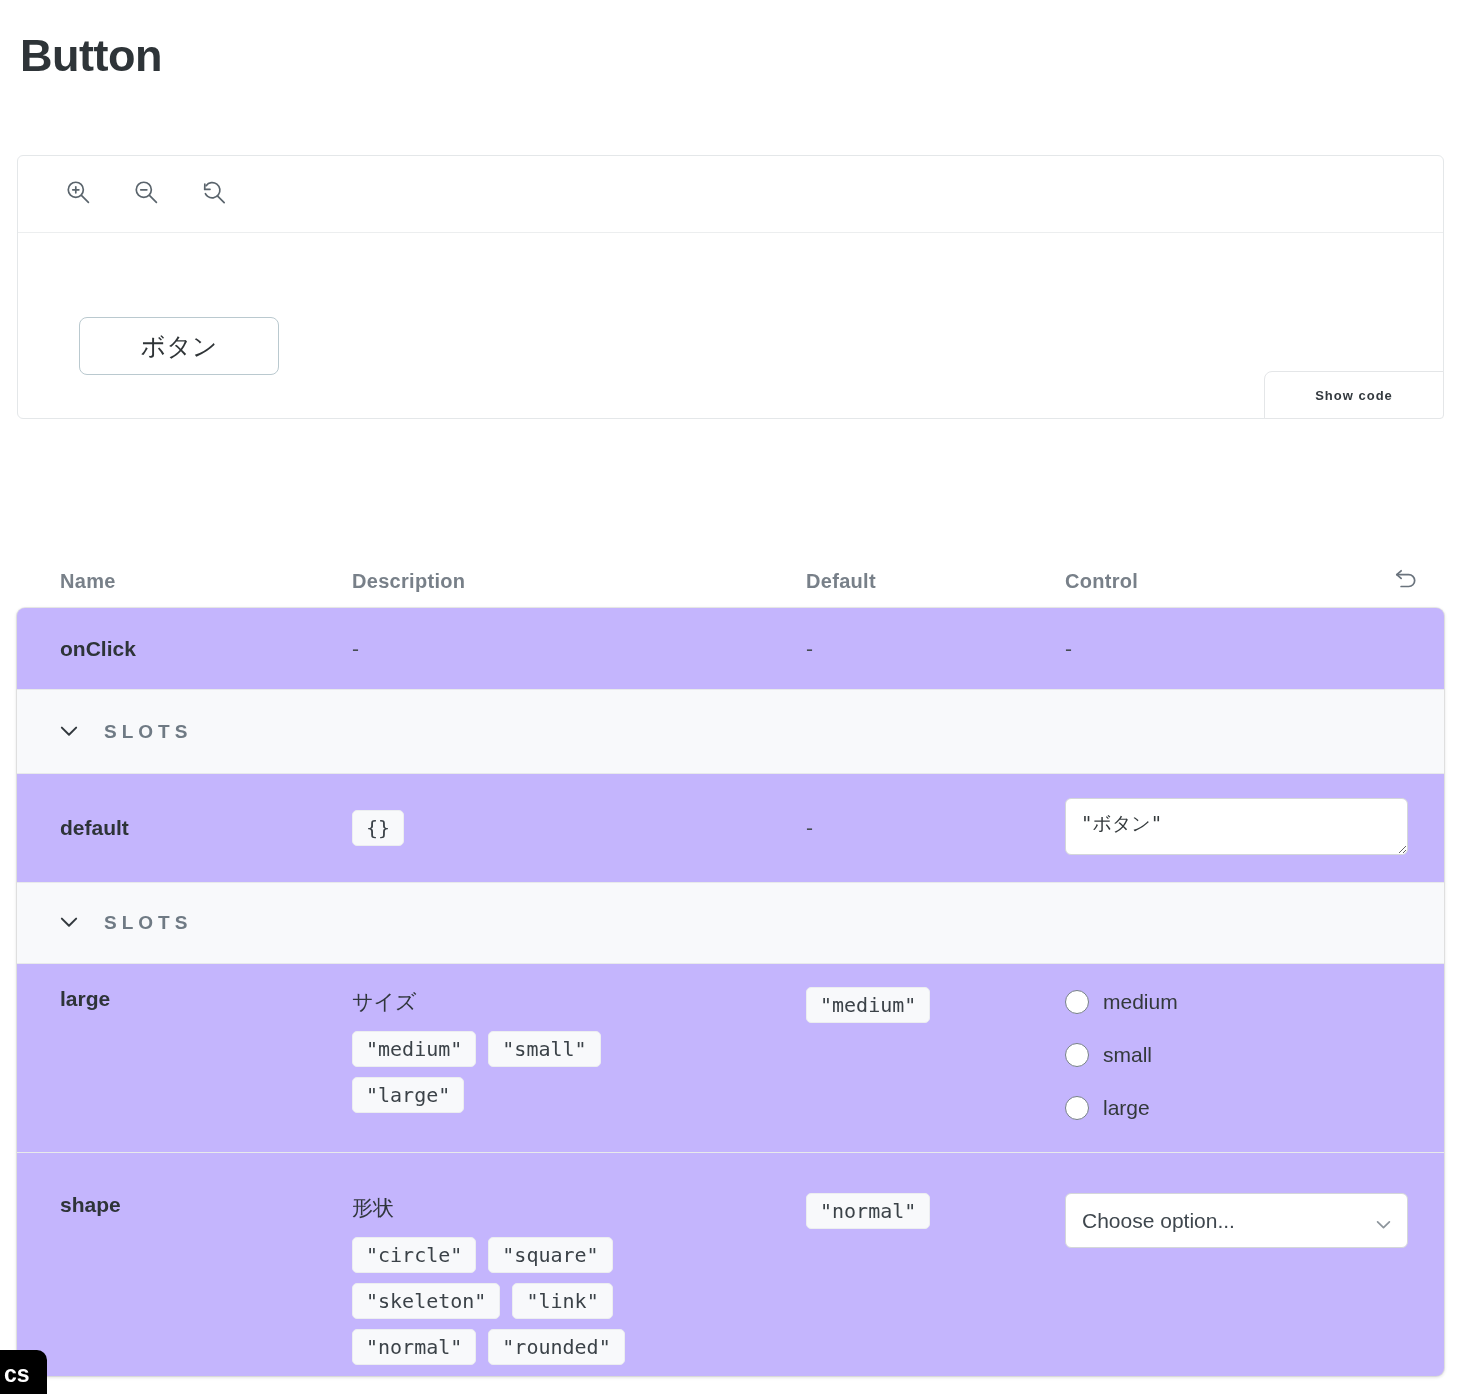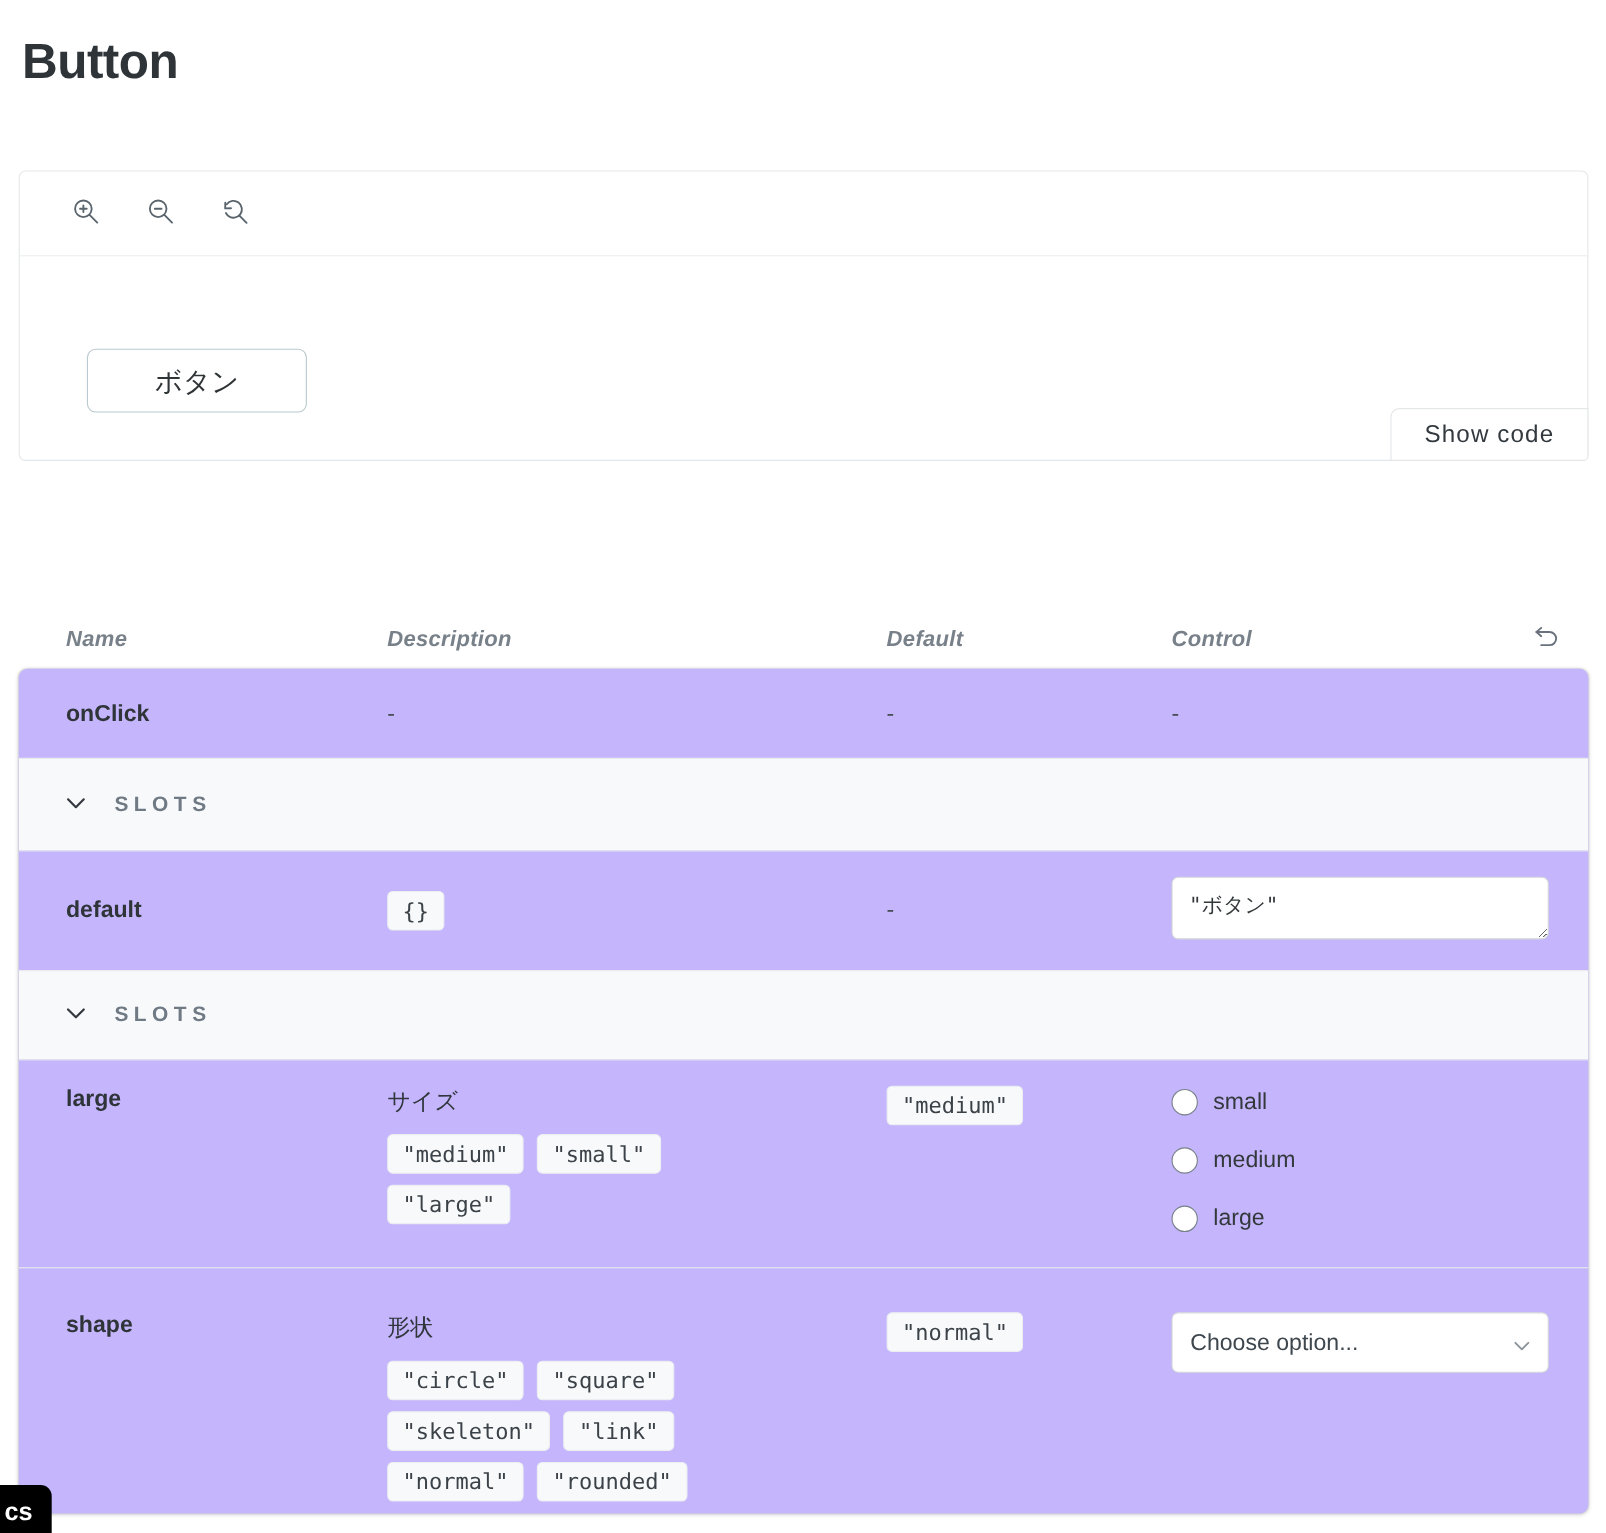--- a/index.html
+++ b/index.html
@@ -18,28 +18,28 @@
     background:none; border:none; cursor:pointer; }
   .tool-btn svg { stroke:#5a646c; fill:none; stroke-width:1.5; stroke-linecap:round; stroke-linejoin:round; }
   .preview-area { position:relative; height:225px; }
   .story-button { position:absolute; left:61px; top:84px; width:200px; height:58px;
     background:#fff; border:1px solid #bac9cf; border-radius:8px; font-size:25px; color:#2f3437;
     display:flex; align-items:center; justify-content:center; cursor:pointer;
     font-family:"Liberation Sans", sans-serif; }
   .show-code-btn { position:absolute; right:-1px; bottom:-1px; width:180px; height:48px;
     background:#fff; border:1px solid #e4e6e8; border-radius:8px 0 4px 0;
     display:flex; align-items:center; justify-content:center;
-    font-size:22px; font-weight:normal; color:#33393e; letter-spacing:1px; cursor:pointer;
+    font-size:13px; font-weight:bold; color:#33393e; letter-spacing:1px; cursor:pointer;
     font-family:"Liberation Sans", sans-serif; }
 
   
   .args-grid { display:grid; grid-template-columns:292px 454px 259px 379px; padding-left:43px; }
   .args-header { position:absolute; left:17px; top:560px; width:1427px; height:42px;
     align-items:center; }
-  .args-header .col-label { font-size:20px; font-weight:600; color:#788089; letter-spacing:0.3px;font-style:italic; }
+  .args-header .col-label { font-size:20px; font-weight:600; color:#788089; letter-spacing:0.3px; }
   .reset-btn { position:absolute; right:24px; top:7px; width:28px; height:28px; background:none;
     border:none; cursor:pointer; display:flex; align-items:center; justify-content:center; }
   .reset-btn svg { stroke:#6a737d; fill:none; stroke-width:1.6; stroke-linecap:round; stroke-linejoin:round; }
 
   .args-body { position:absolute; left:17px; top:608px; width:1427px; height:768px;
     background:#c4b5fd; border-radius:8px; overflow:hidden;
     box-shadow:0 1px 3px 1px rgba(0,0,0,0.10), 0 0 0 1px rgba(0,0,0,0.065); }
   .arg-row { border-top:1px solid #e8eaeb; }
   .arg-row:first-child { border-top:none; }
 
@@ -185,25 +185,25 @@
         <span class="chip">"small"</span>
         <span class="chip">"large"</span>
       </div>
     </div>
     <div>
       <span class="chip">"medium"</span>
     </div>
     <div class="radio-group">
       <label class="radio-option">
         <span class="radio-circle"></span>
-        <span class="radio-label">small</span>
+        <span class="radio-label">medium</span>
       </label>
       <label class="radio-option">
         <span class="radio-circle"></span>
-        <span class="radio-label">medium</span>
+        <span class="radio-label">small</span>
       </label>
       <label class="radio-option">
         <span class="radio-circle"></span>
         <span class="radio-label">large</span>
       </label>
     </div>
   </div>
 
   <div class="args-grid arg-row row-shape">
     <div class="prop-name">shape</div>

